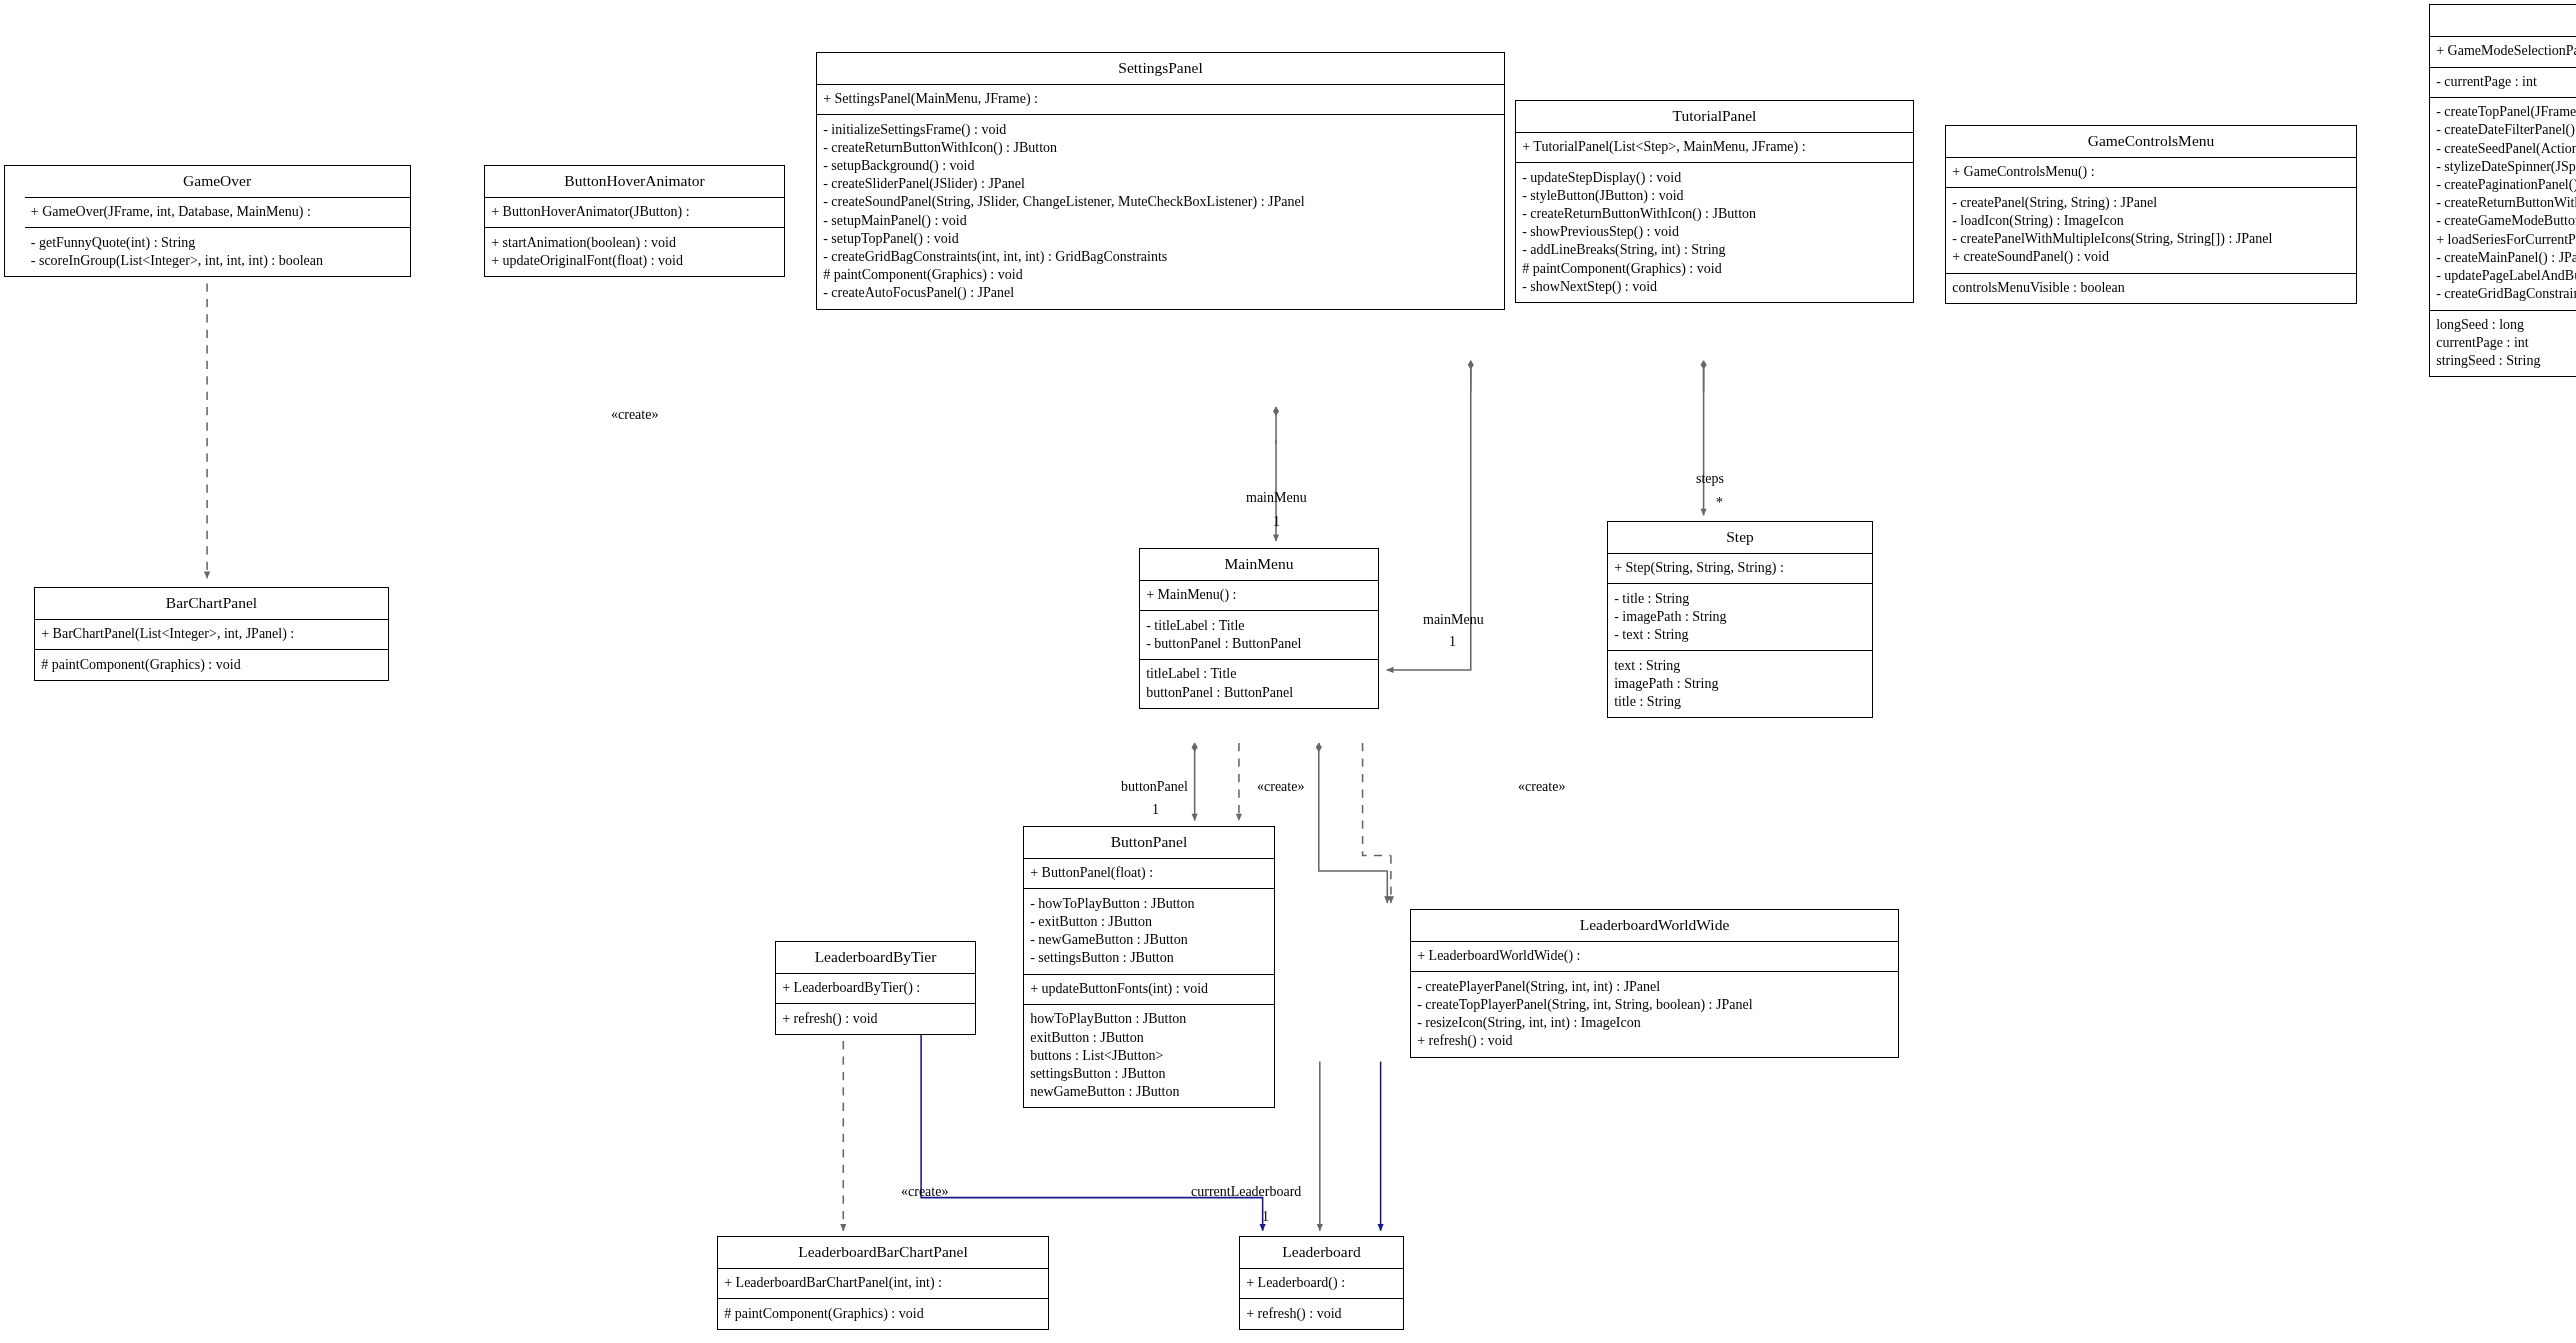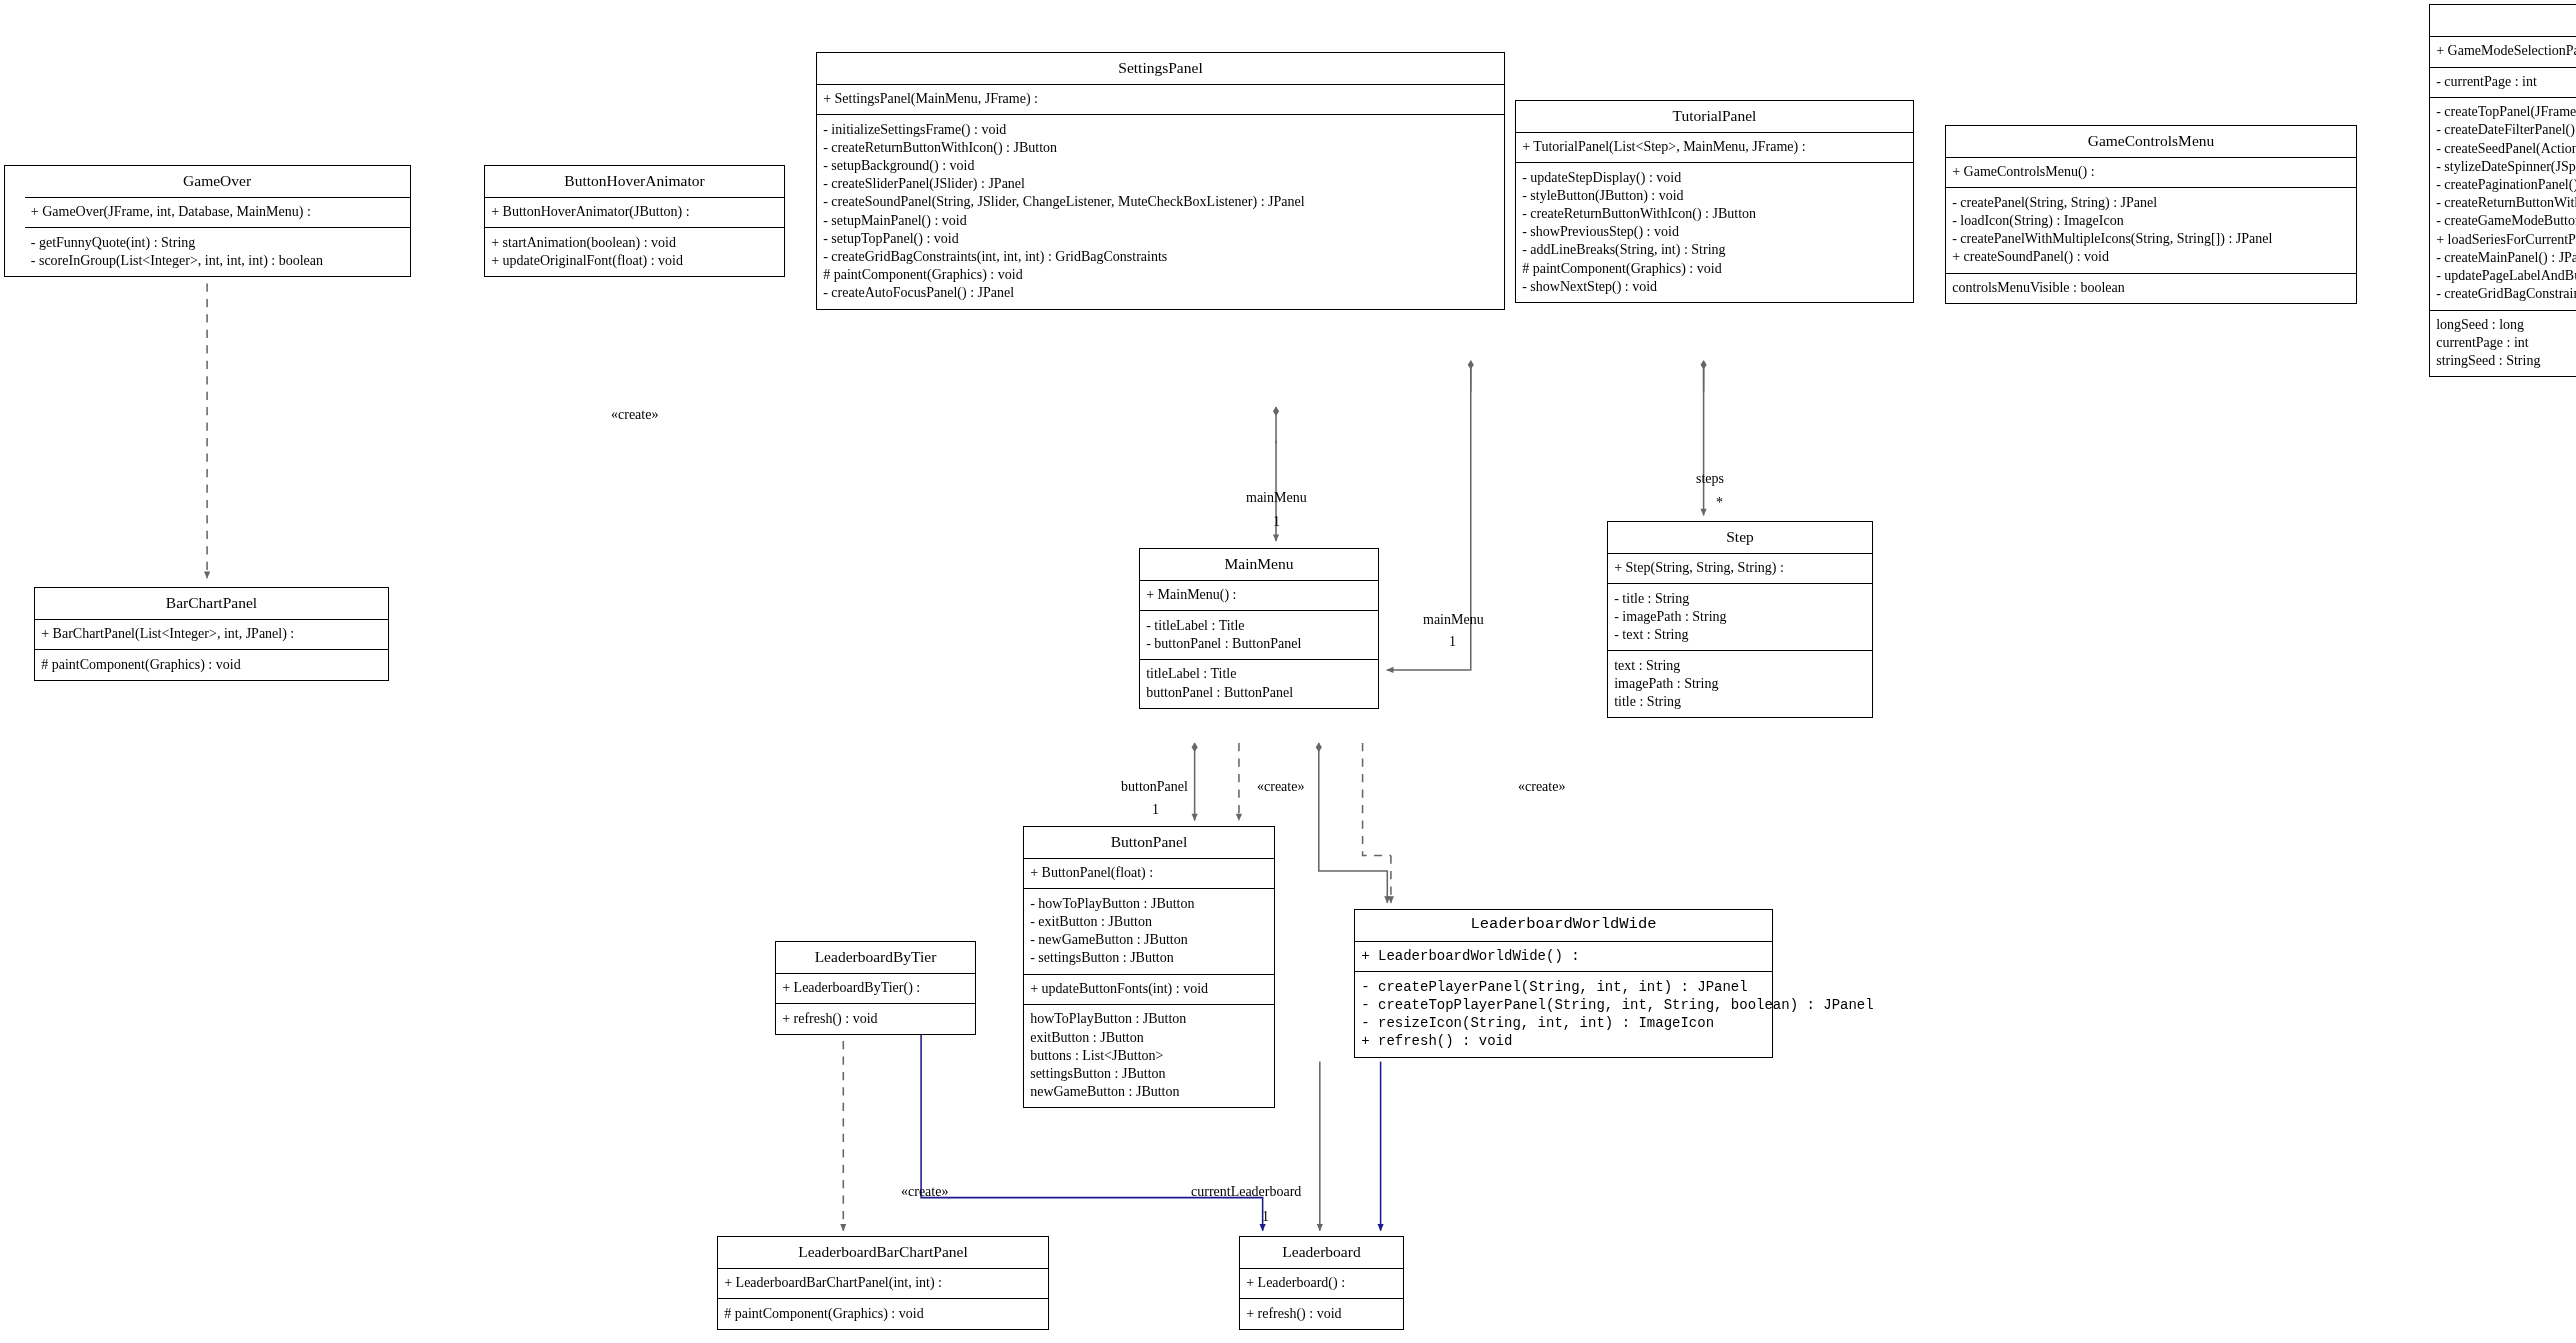--- a/index.html
+++ b/index.html
@@ -307,21 +307,21 @@
       </div>
       <div class="uml-class" style="left: 775px; top: 941px; width: 201px;">
         <div class="uml-compartment uml-name">LeaderboardByTier</div>
         <div class="uml-compartment">
           <div class="uml-row">+ LeaderboardByTier() :</div>
         </div>
         <div class="uml-compartment">
           <div class="uml-row">+ refresh() : void</div>
         </div>
       </div>
-      <div class="uml-class" style="left: 1354px; top: 909px; width: 419px; font-family: Liberation Mono, monospace;">
+      <div class="uml-class" style="left: 1410px; top: 909px; width: 489px;">
         <div class="uml-compartment uml-name">LeaderboardWorldWide</div>
         <div class="uml-compartment">
           <div class="uml-row">+ LeaderboardWorldWide() :</div>
         </div>
         <div class="uml-compartment">
           <div class="uml-row">- createPlayerPanel(String, int, int) : JPanel</div>
           <div class="uml-row">- createTopPlayerPanel(String, int, String, boolean) : JPanel</div>
           <div class="uml-row">- resizeIcon(String, int, int) : ImageIcon</div>
           <div class="uml-row">+ refresh() : void</div>
         </div>

